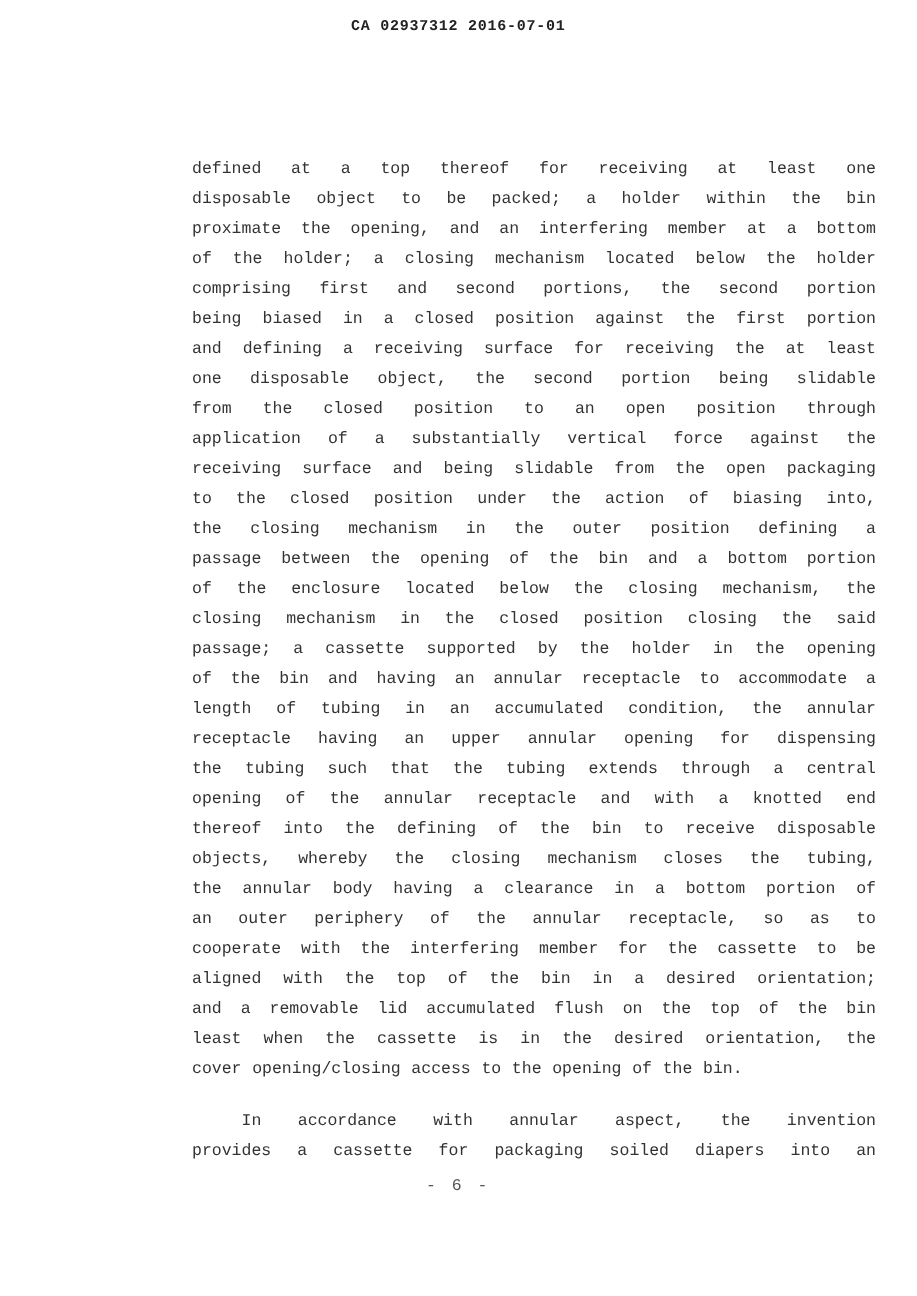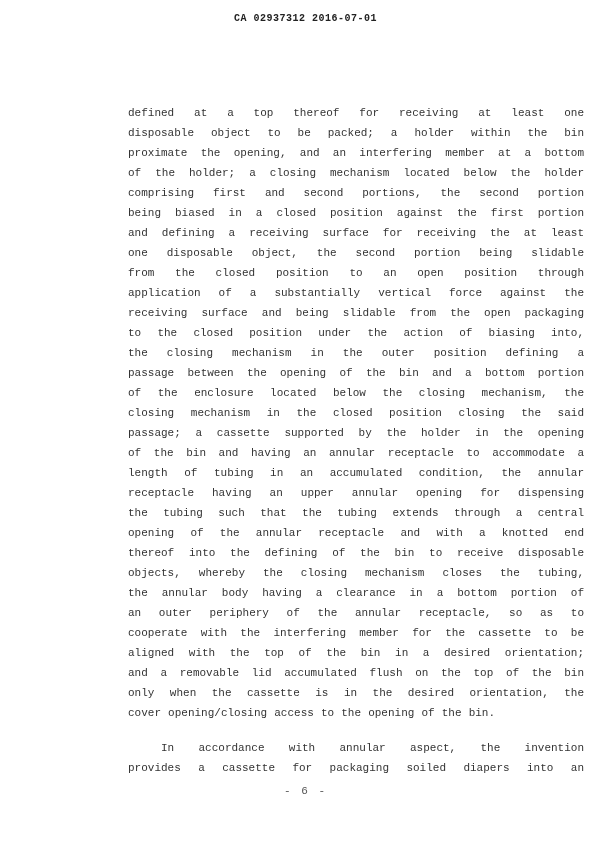--- a/index.html
+++ b/index.html
@@ -79,21 +79,21 @@
         <div class="line">receptacle having an upper annular opening for dispensing</div>
         <div class="line">the tubing such that the tubing extends through a central</div>
         <div class="line">opening of the annular receptacle and with a knotted end</div>
         <div class="line">thereof into the defining of the bin to receive disposable</div>
         <div class="line">objects, whereby the closing mechanism closes the tubing,</div>
         <div class="line">the annular body having a clearance in a bottom portion of</div>
         <div class="line">an outer periphery of the annular receptacle, so as to</div>
         <div class="line">cooperate with the interfering member for the cassette to be</div>
         <div class="line">aligned with the top of the bin in a desired orientation;</div>
         <div class="line">and a removable lid accumulated flush on the top of the bin</div>
-        <div class="line">only when the cassette is in the desired orientation, the</div>
+        <div class="line">least when the cassette is in the desired orientation, the</div>
         <div class="line plain">cover opening/closing access to the opening of the bin.</div>
       </div>
       <div class="para">
         <div class="line indent">In accordance with annular aspect, the invention</div>
         <div class="line">provides a cassette for packaging soiled diapers into an</div>
       </div>
     </main>
 
   <footer class="doc-footer">
     <span>- 6 -</span>

